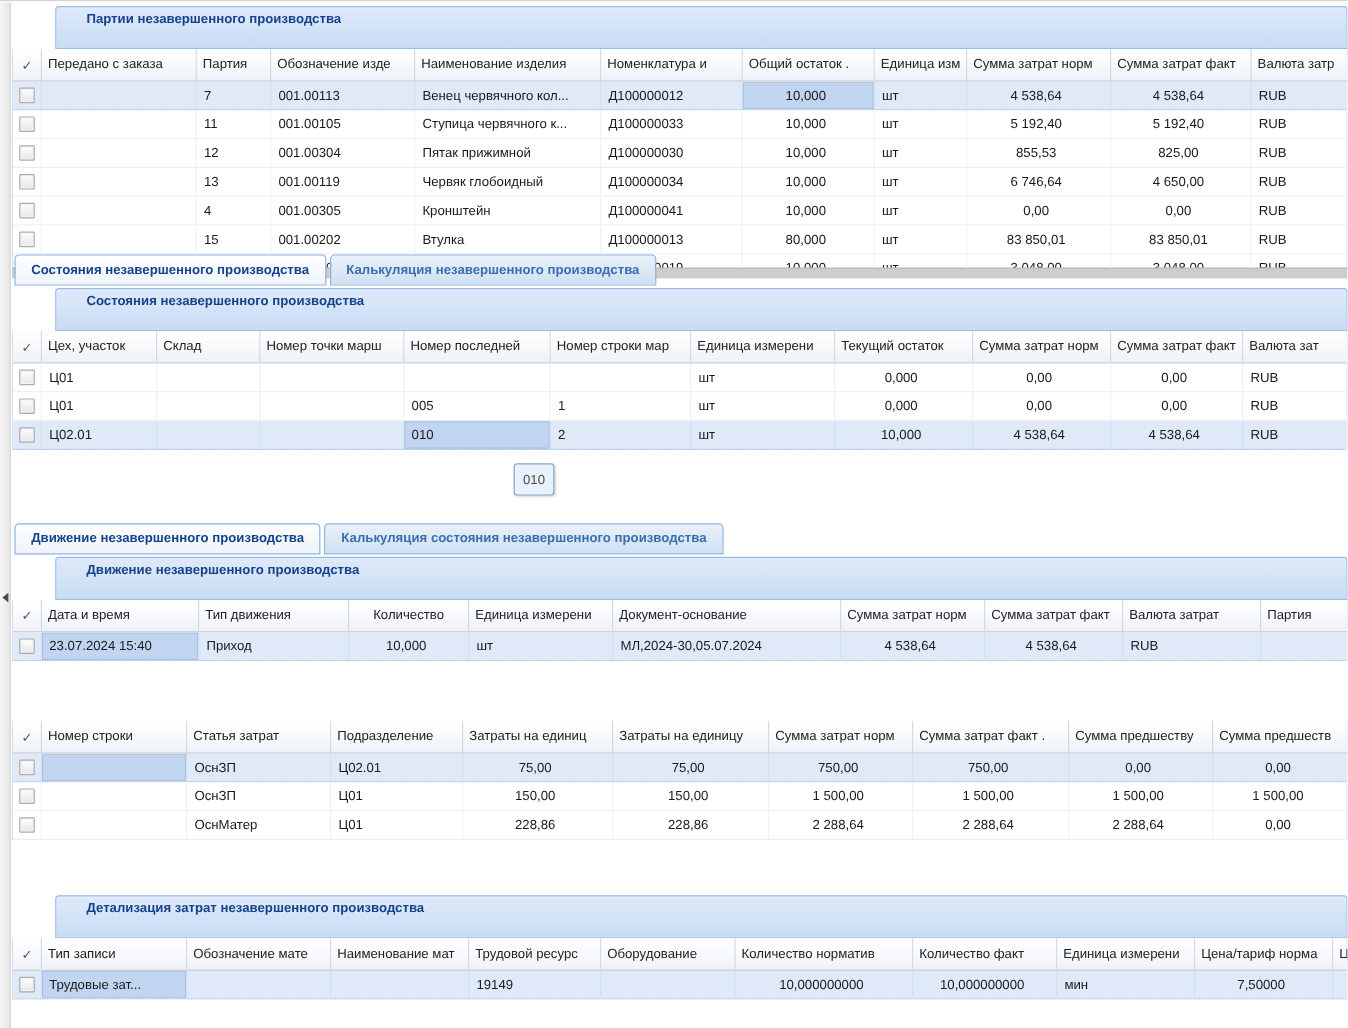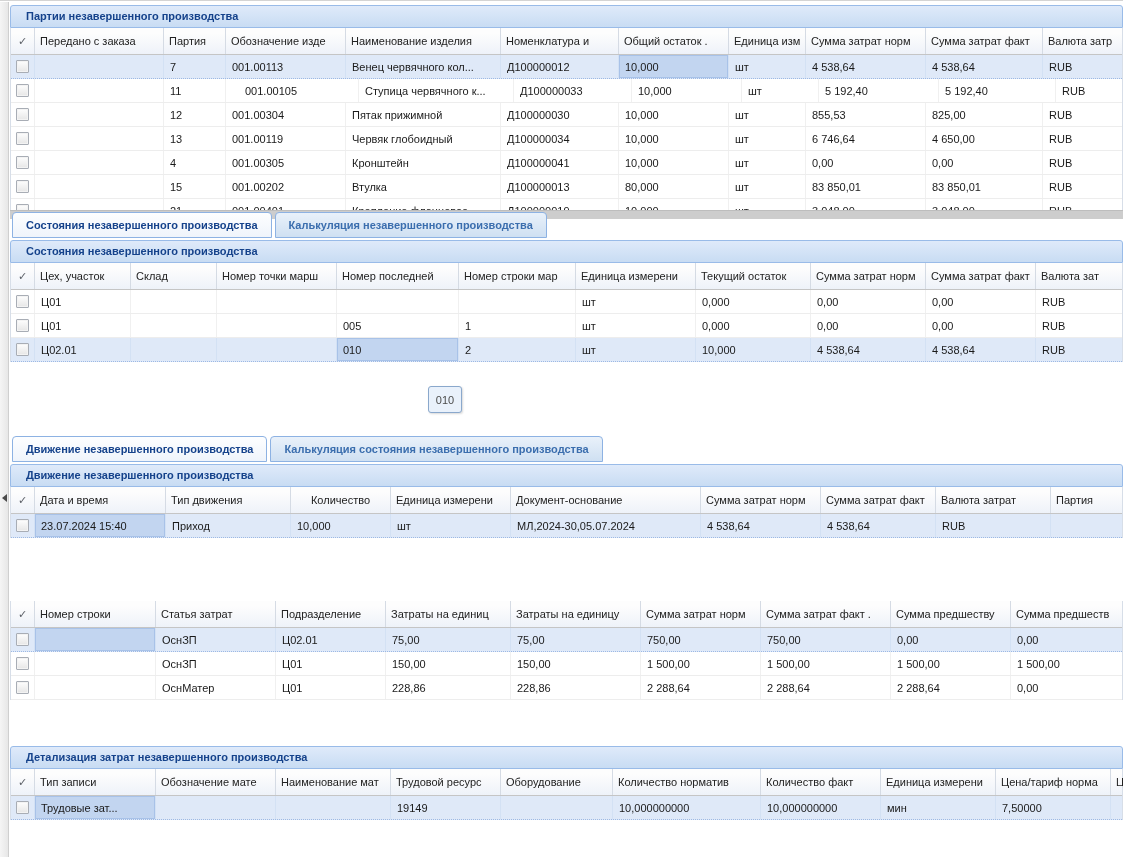--- a/index.html
+++ b/index.html
@@ -7,38 +7,38 @@
     font-family:"Liberation Sans", sans-serif; font-size:11px; color:#1a1a1a; }
   #app { position:relative; width:1123px; height:857px; border-top:1px solid #d4d4d4; }
 
   .left-splitter { position:absolute; left:0; top:1px; bottom:0; width:9px;
     background:linear-gradient(90deg,#f5f5f5,#e7e7e7); border-right:1px solid #cfcfcf; }
   .collapse-arrow { position:absolute; left:2px; top:492px; width:0; height:0;
     border-top:4px solid transparent; border-bottom:4px solid transparent; border-right:5px solid #4a4a4a; }
 
   .section { position:absolute; left:10px; width:1113px; }
 
-  .panel-title { height:23px; line-height:21px; padding-left:15px; font-weight:bold; color:#15428b;
-    background:linear-gradient(#dfeafa,#c8dcf3); border:1px solid #99bbe8; border-radius:3px 3px 0 0; }
+  .panel-title { height:36px; line-height:21px; padding-left:25px; font-weight:bold; color:#15428b;
+    background:linear-gradient(#dfeafa,#c8dcf3); border:1px solid #99bbe8; border-radius:3px 3px 0 0;margin-left:36px; }
 
   .grid { background:#fff; border-left:1px solid #d7dee8; border-right:1px solid #d7dee8; }
   .hrow { display:flex; height:27px; background:linear-gradient(#fdfdfd 20%,#eef2f9);
     border-bottom:1px solid #c5c5c5; }
   .hcell { flex:none; border-right:1px solid #d5dbe4; padding:0 5px; display:flex; align-items:center;
     overflow:hidden; white-space:nowrap; color:#222; cursor:pointer; }
   .hcell.check { width:24px; justify-content:center; padding:0; }
   .hcheck { color:#5b5f66; font-size:11px; }
 
   .gbody { overflow:hidden; }
   .grow { display:flex; height:24px; background:#fff; border-bottom:1px solid #ededed; }
   .grow.sel { background:#dfe9f8; border-bottom:1px dotted #9db9e4; }
   .gcell { flex:none; border-right:1px solid #f0f0f0; padding:0 6px; display:flex; align-items:center;
     overflow:hidden; white-space:nowrap; }
   .grow.sel .gcell { border-right-color:#d3e1f4; }
-  .gcell.num { justify-content:flex-start; padding-right:10px; }
+  .gcell.num { justify-content:center; padding-right:10px; }
   .gcell.check { width:24px; justify-content:center; padding:0; }
   .gcell.selcell { background:#c2d5f0; box-shadow:inset 0 0 0 1px #a8c2e8; }
   .cb { width:13px; height:13px; border:1px solid #a8adb5; border-radius:1px;
     background:linear-gradient(#fefefe,#e6e6e6); box-shadow:inset 0 0 0 1px #f3f3f3; cursor:pointer; }
 
   .hscroll { height:9px; background:#cdcdcd; border-top:1px solid #bdbdbd; cursor:pointer; }
 
   .tabstrip { display:flex; gap:3px; height:26px; margin-bottom:2px; padding-left:2px; }
   .tab { border:1px solid #8db2e3; border-radius:4px 4px 0 0; padding:0 13px; display:flex;
     align-items:center; font-weight:bold; color:#3b6eae; cursor:pointer;
@@ -136,21 +136,21 @@
           <div class="grow">
             <div class="gcell check">
               <span class="cb"></span>
             </div>
             <div class="gcell" style="width: 129px;">
               <span class="ctext"></span>
             </div>
             <div class="gcell" style="width: 62px;">
               <span class="ctext">11</span>
             </div>
-            <div class="gcell" style="width: 120px; margin-left: 13px;">
+            <div class="gcell" style="width: 120px;">
               <span class="ctext">001.00105</span>
             </div>
             <div class="gcell" style="width: 155px;">
               <span class="ctext">Ступица червячного к...</span>
             </div>
             <div class="gcell" style="width: 118px;">
               <span class="ctext">Д100000033</span>
             </div>
             <div class="gcell num" style="width: 110px;">
               <span class="ctext">10,000</span>

